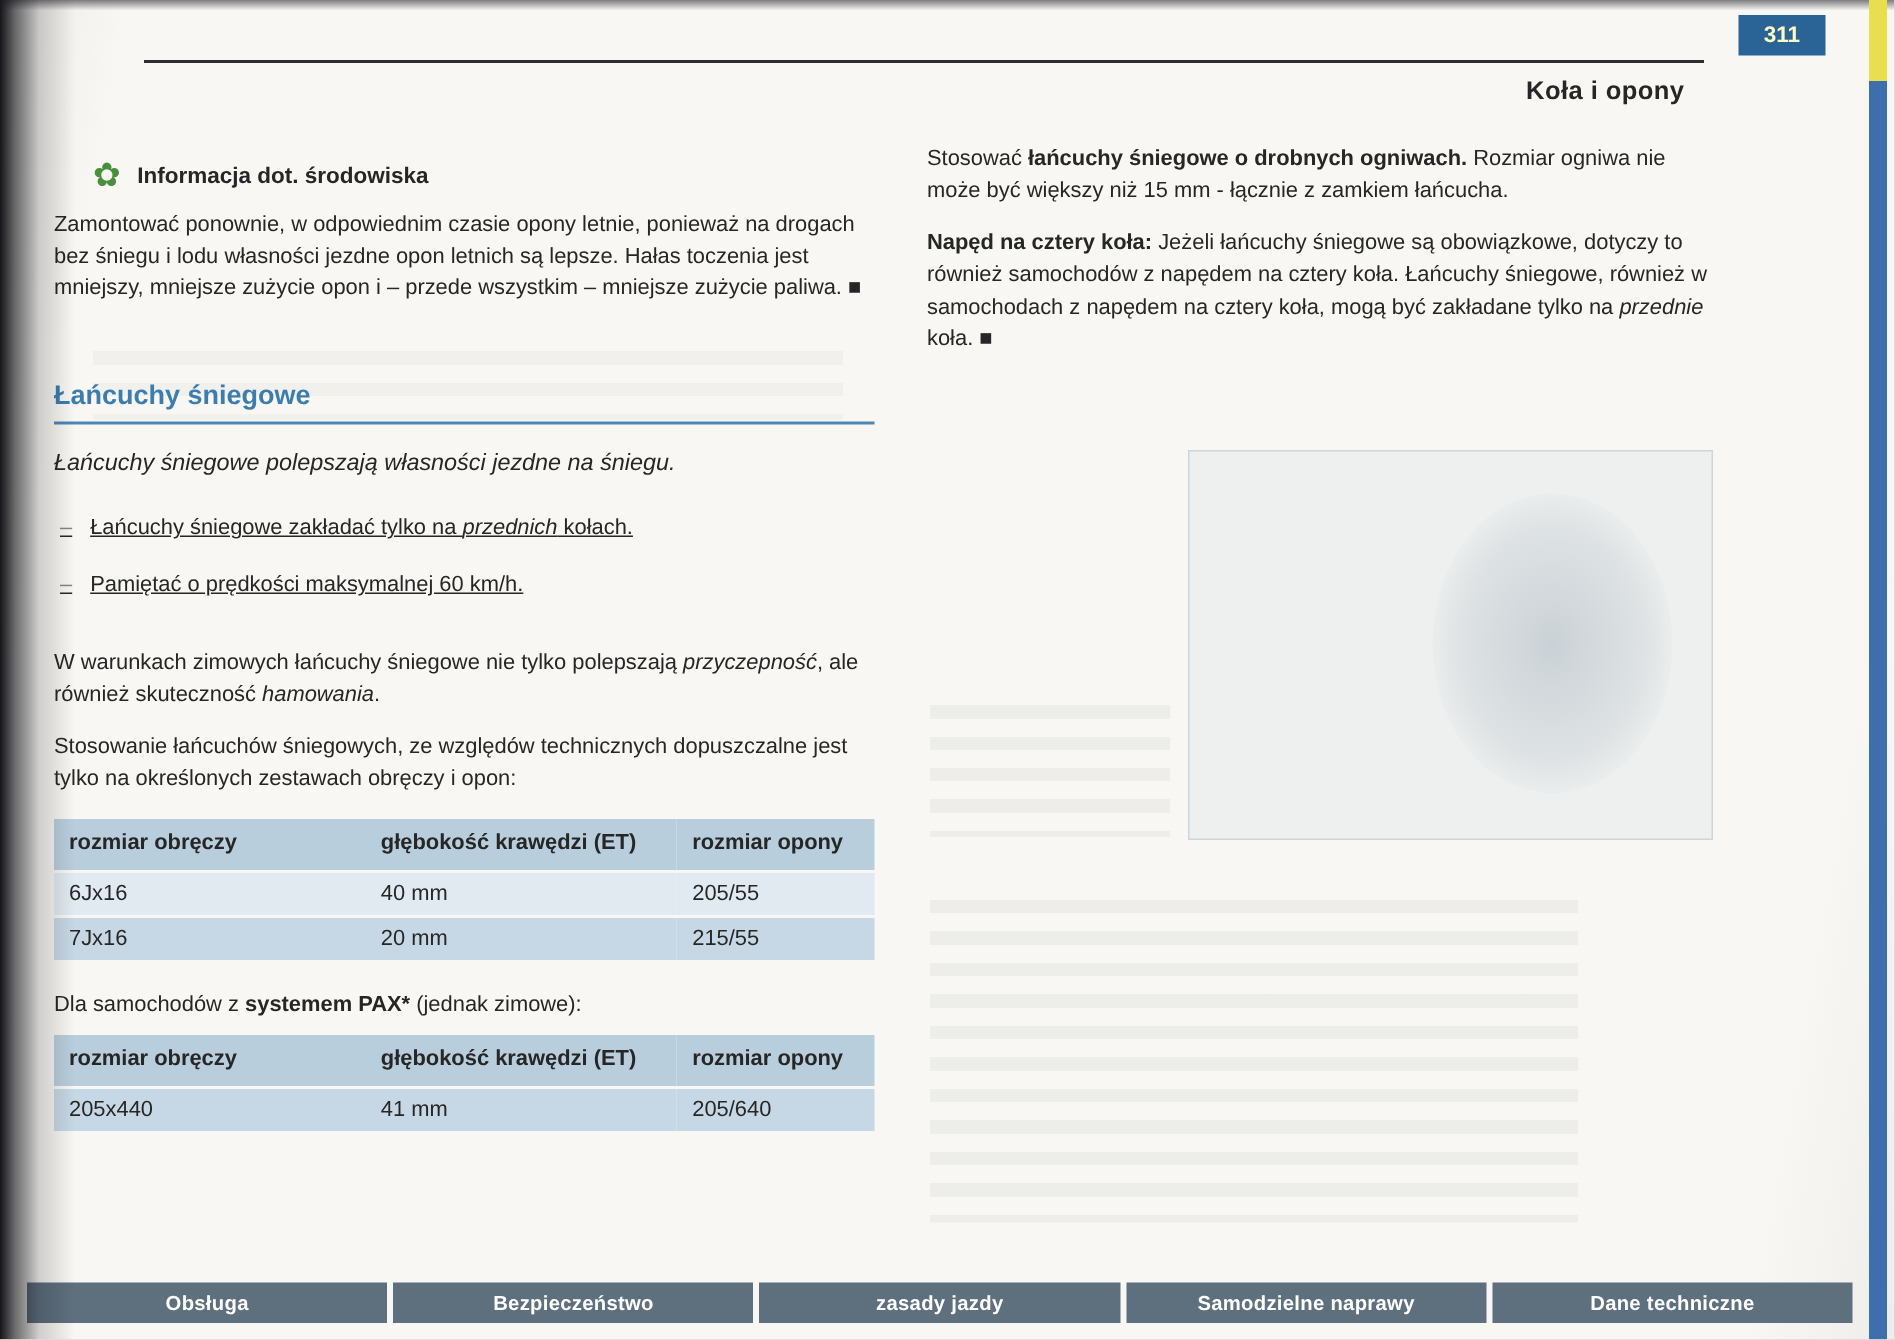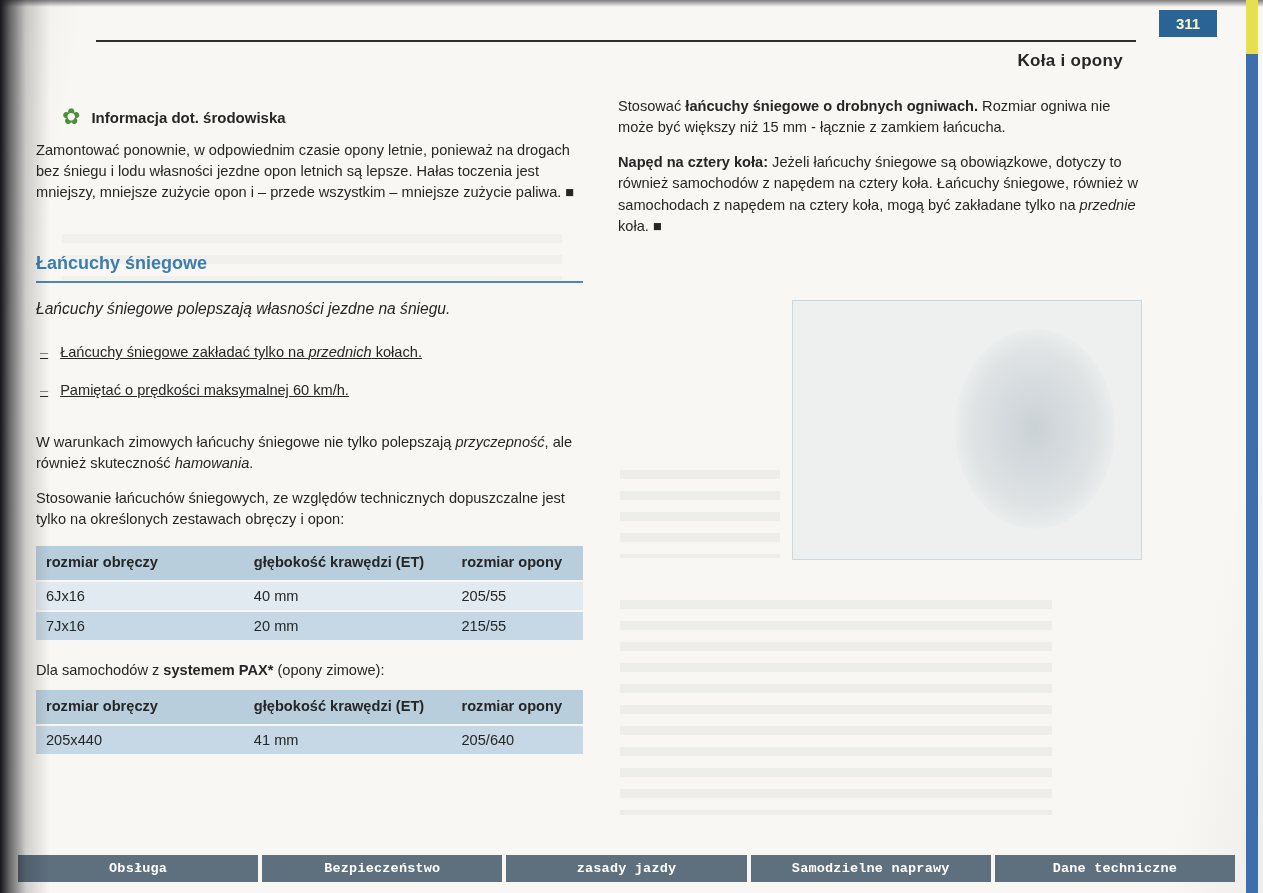--- a/index.html
+++ b/index.html
@@ -54,21 +54,21 @@
     background:radial-gradient(ellipse at center,rgba(110,130,150,.28) 0%,rgba(110,130,150,.12) 55%,transparent 75%);}
   .ghost-lines{position:absolute;z-index:1;pointer-events:none;
     background:repeating-linear-gradient(to bottom,rgba(110,120,135,.08) 0px,rgba(110,120,135,.08) 9px,transparent 9px,transparent 21px);}
   #ghost1{left:620px;top:470px;width:160px;height:88px;}
   #ghost2{left:620px;top:600px;width:432px;height:215px;}
   #ghost3{left:62px;top:234px;width:500px;height:46px;opacity:.7;}
 
   
   .footer{position:absolute;left:18px;right:28px;bottom:11px;height:27px;display:flex;gap:4px;z-index:5;}
   .tab{flex:1;background:#5e6f7e;color:#fff;font-weight:bold;font-size:13.5px;letter-spacing:.2px;
-    display:flex;align-items:center;justify-content:center;cursor:pointer;font-family:Liberation Mono, monospace;}
+    display:flex;align-items:center;justify-content:center;cursor:pointer;}
   .tab.active{background:#2d6ca3;}
 </style>
 </head>
 <body>
 
 <div class="canvas">
 
   <div class="edge-left"></div>
   <div class="edge-top"></div>
   <div class="strip-blue"></div>
@@ -125,21 +125,21 @@
           <td>205/55</td>
         </tr>
         <tr class="row-b">
           <td>7Jx16</td>
           <td>20 mm</td>
           <td>215/55</td>
         </tr>
       </tbody>
     </table>
 
-    <p class="pax"><span>Dla samochodów z </span><b>systemem PAX*</b><span> (opony zimowe):</span></p>
+    <p class="pax"><span>Dla samochodów z </span><b>systemem PAX*</b><span> (jednak zimowe):</span></p>
 
     <table class="spec-table">
       <thead>
         <tr>
           <th>rozmiar obręczy</th>
           <th>głębokość krawędzi (ET)</th>
           <th>rozmiar opony</th>
         </tr>
       </thead>
       <tbody>

